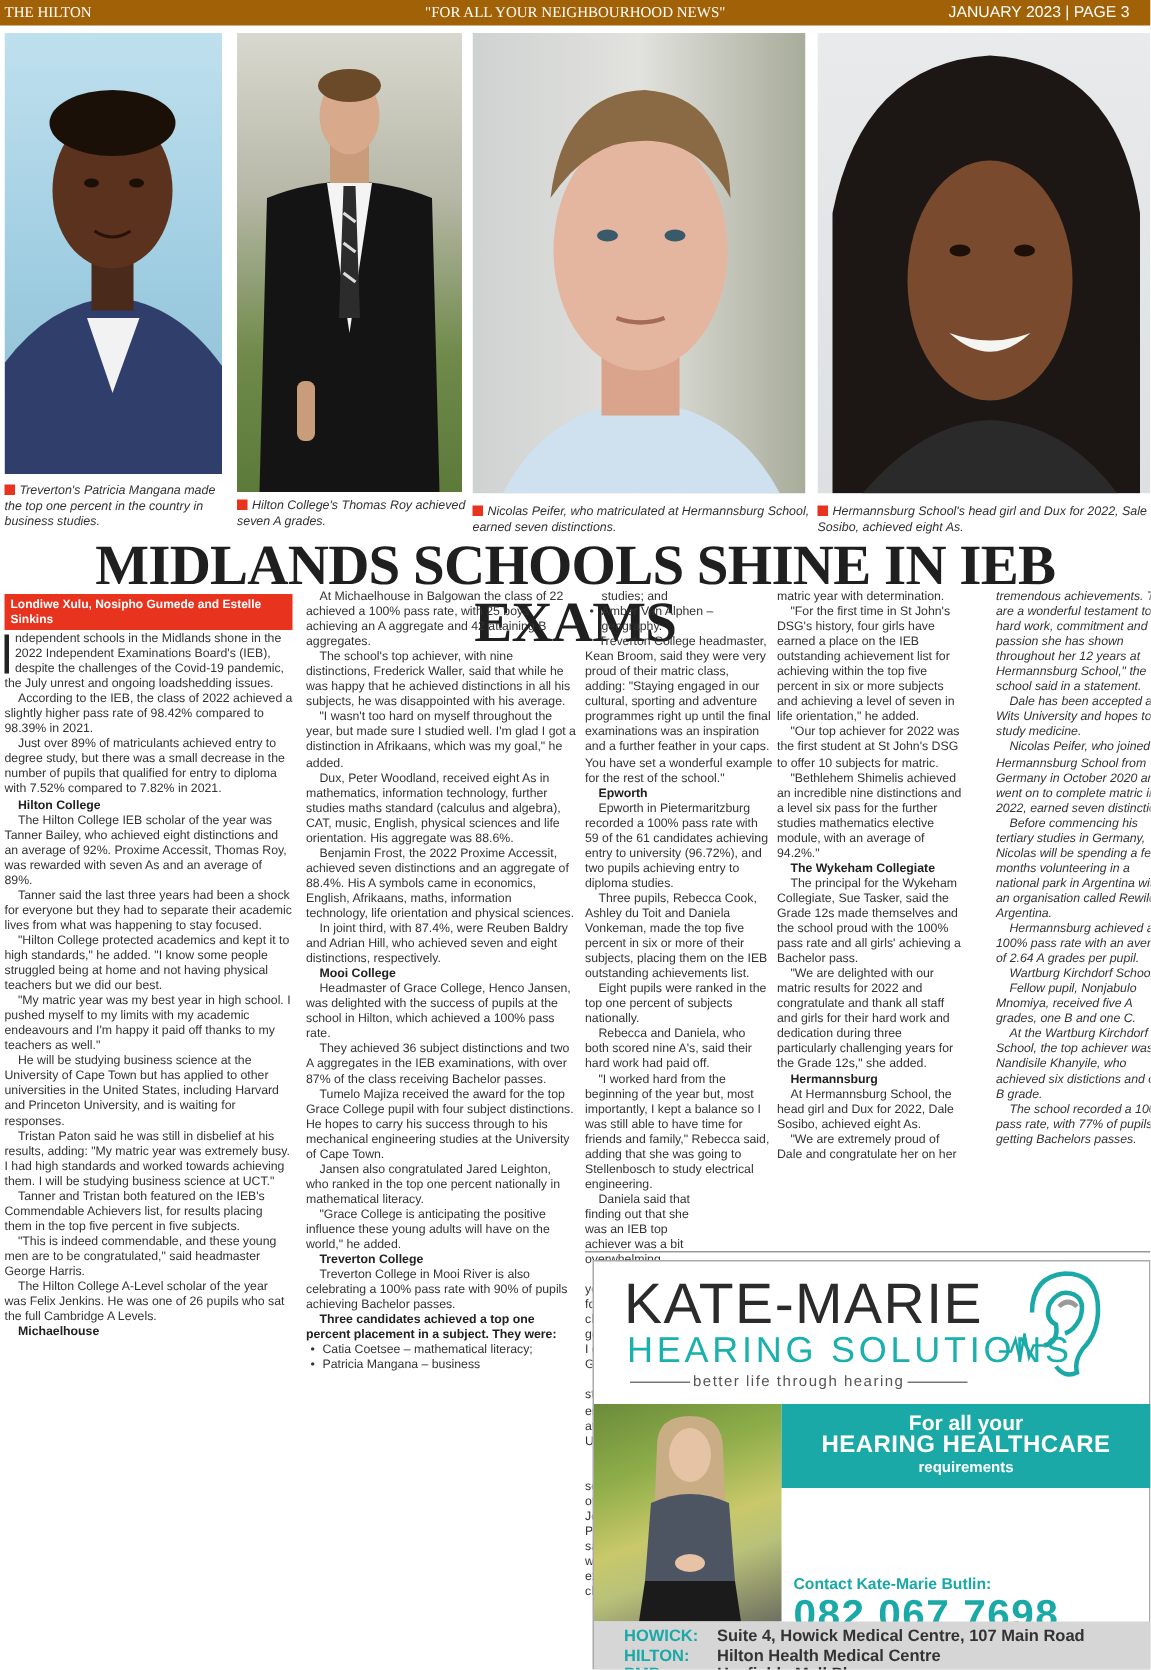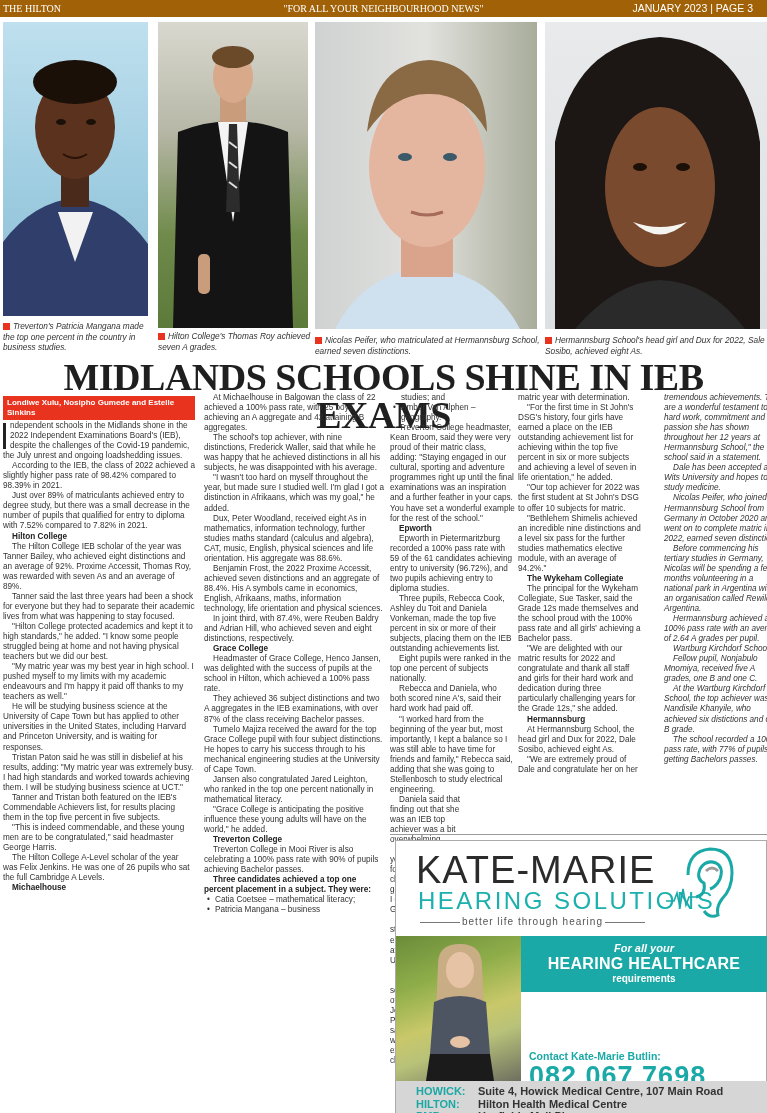--- a/index.html
+++ b/index.html
@@ -46,21 +46,21 @@
 
   .ad { position: absolute; left: 395px; top: 840px; width: 372px; height: 273px; border: 1px solid #aaa; background: #fff; }
   .ad .logo-title { position: absolute; left: 20px; top: 8px; font-size: 38px; color: #2b2b2b; letter-spacing: 1px; font-weight: normal; line-height: 42px; }
   .ad .logo-sub { position: absolute; left: 22px; top: 49px; font-size: 24px; color: #1ab0ad; letter-spacing: 2.5px; line-height: 22px; }
   .ad .tagline { position: absolute; left: 22px; top: 75px; font-size: 10px; color: #555; letter-spacing: 1px; line-height: 12px; }
   .ad .tagline .line { display: inline-block; width: 40px; height: 1px; background: #777; vertical-align: middle; margin: 0 2px; }
   .ad .ear { position: absolute; left: 270px; top: 4px; width: 70px; height: 74px; }
   .ad .photo-area { position: absolute; left: 0; top: 95px; width: 125px; height: 145px; background: linear-gradient(160deg, #6b8b3a 0%, #8fae4a 30%, #c9c86a 55%, #b9c279 70%, #6f6f60 100%); overflow: hidden; }
   .ad .woman { position: absolute; left: 28px; top: 8px; width: 72px; height: 137px; }
   .ad .teal-box { position: absolute; left: 125px; top: 95px; width: 246px; height: 56px; background: #1aa9a6; color: #fff; text-align: center; }
-  .ad .teal-box .a { font-size: 11px; font-weight: bold; line-height: 13px; margin-top: 6px; font-style: italic; }
+  .ad .teal-box .a { font-size: 14px; font-weight: bold; line-height: 13px; margin-top: 6px; }
   .ad .teal-box .b { font-size: 16px; font-weight: bold; line-height: 18px; letter-spacing: 0.3px; }
   .ad .teal-box .c { font-size: 10px; font-weight: bold; line-height: 12px; }
   .ad .services { position: absolute; left: 133px; top: 157px; font-size: 10.5px; font-weight: bold; line-height: 16.5px; color: #333; list-style: none; }
   .ad .services li::before { content: "• "; color: #1aa9a6; }
   .ad .contact-label { position: absolute; left: 133px; top: 209px; font-size: 10.5px; font-weight: bold; color: #1aa9a6; line-height: 12px; }
   .ad .phone { position: absolute; left: 133px; top: 220px; font-size: 27px; font-weight: bold; color: #1aa9a6; line-height: 30px; letter-spacing: 1px; }
   .ad .locs { position: absolute; left: 0; top: 240px; width: 371px; height: 32px; background: #d6d6d6; }
   .ad .loc-grid { position: absolute; left: 6px; top: 4px; font-size: 11px; font-weight: bold; line-height: 12.5px; }
   .ad .loc-row { display: flex; white-space: nowrap; margin-left: 14px; }
   .ad .loc-k { width: 62px; color: #1aa9a6; }
@@ -161,21 +161,21 @@
   <p class="sub">Michaelhouse</p>
 </div>
 
 <div class="col" style="left:204px;top:393px;width:180px;">
   <p>At Michaelhouse in Balgowan the class of 22 achieved a 100% pass rate, with 25 boys achieving an A aggregate and 42 attaining B aggregates.</p>
   <p>The school's top achiever, with nine distinctions, Frederick Waller, said that while he was happy that he achieved distinctions in all his subjects, he was disappointed with his average.</p>
   <p>"I wasn't too hard on myself throughout the year, but made sure I studied well. I'm glad I got a distinction in Afrikaans, which was my goal," he added.</p>
   <p>Dux, Peter Woodland, received eight As in mathematics, information technology, further studies maths standard (calculus and algebra), CAT, music, English, physical sciences and life orientation. His aggregate was 88.6%.</p>
   <p>Benjamin Frost, the 2022 Proxime Accessit, achieved seven distinctions and an aggregate of 88.4%. His A symbols came in economics, English, Afrikaans, maths, information technology, life orientation and physical sciences.</p>
   <p>In joint third, with 87.4%, were Reuben Baldry and Adrian Hill, who achieved seven and eight distinctions, respectively.</p>
-  <p class="sub">Grace College</p>
+  <p class="sub">Mooi College</p>
   <p>Headmaster of Grace College, Henco Jansen, was delighted with the success of pupils at the school in Hilton, which achieved a 100% pass rate.</p>
   <p>They achieved 36 subject distinctions and two A aggregates in the IEB examinations, with over 87% of the class receiving Bachelor passes.</p>
   <p>Tumelo Majiza received the award for the top Grace College pupil with four subject distinctions. He hopes to carry his success through to his mechanical engineering studies at the University of Cape Town.</p>
   <p>Jansen also congratulated Jared Leighton, who ranked in the top one percent nationally in mathematical literacy.</p>
   <p>"Grace College is anticipating the positive influence these young adults will have on the world," he added.</p>
   <p class="sub">Treverton College</p>
   <p>Treverton College in Mooi River is also celebrating a 100% pass rate with 90% of pupils achieving Bachelor passes.</p>
   <p class="sub">Three candidates achieved a top one percent placement in a subject. They were:</p>
   <ul>
     <li>Catia Coetsee – mathematical literacy;</li>

